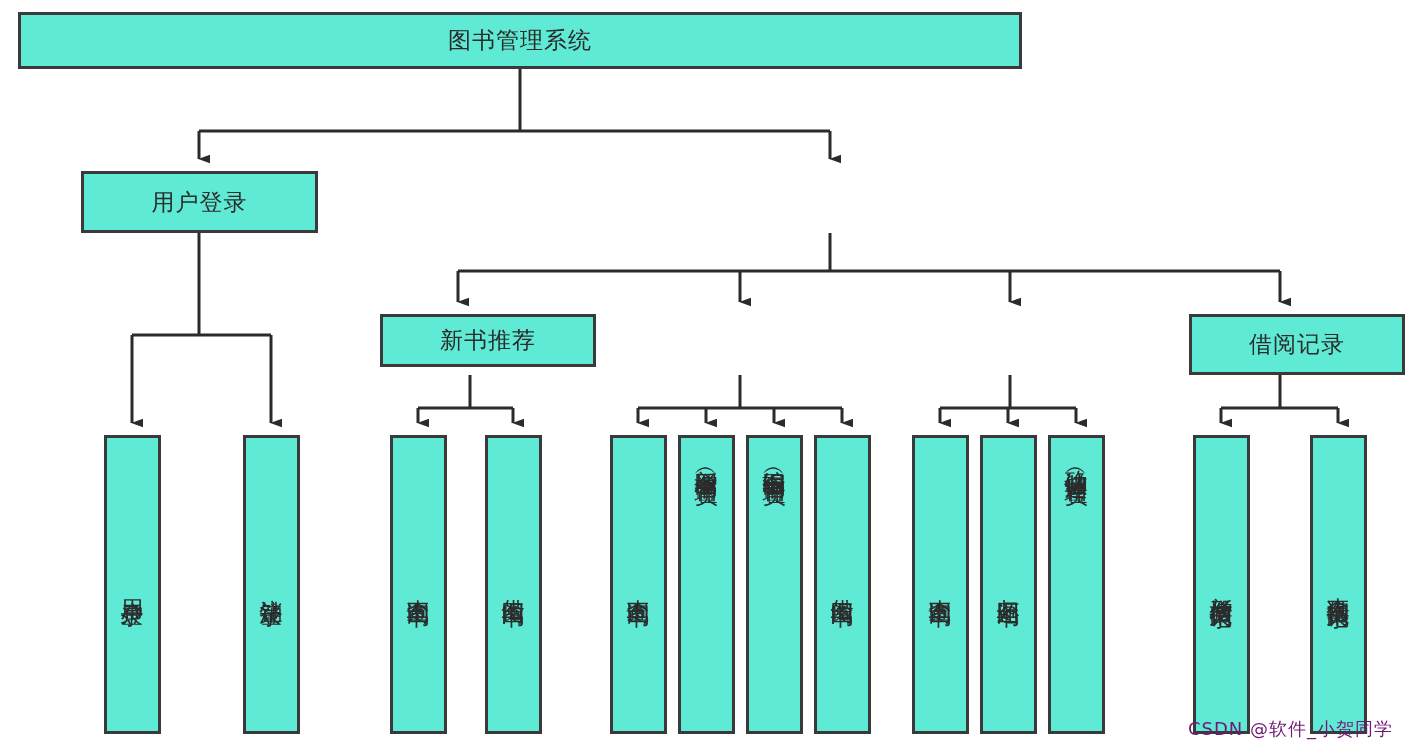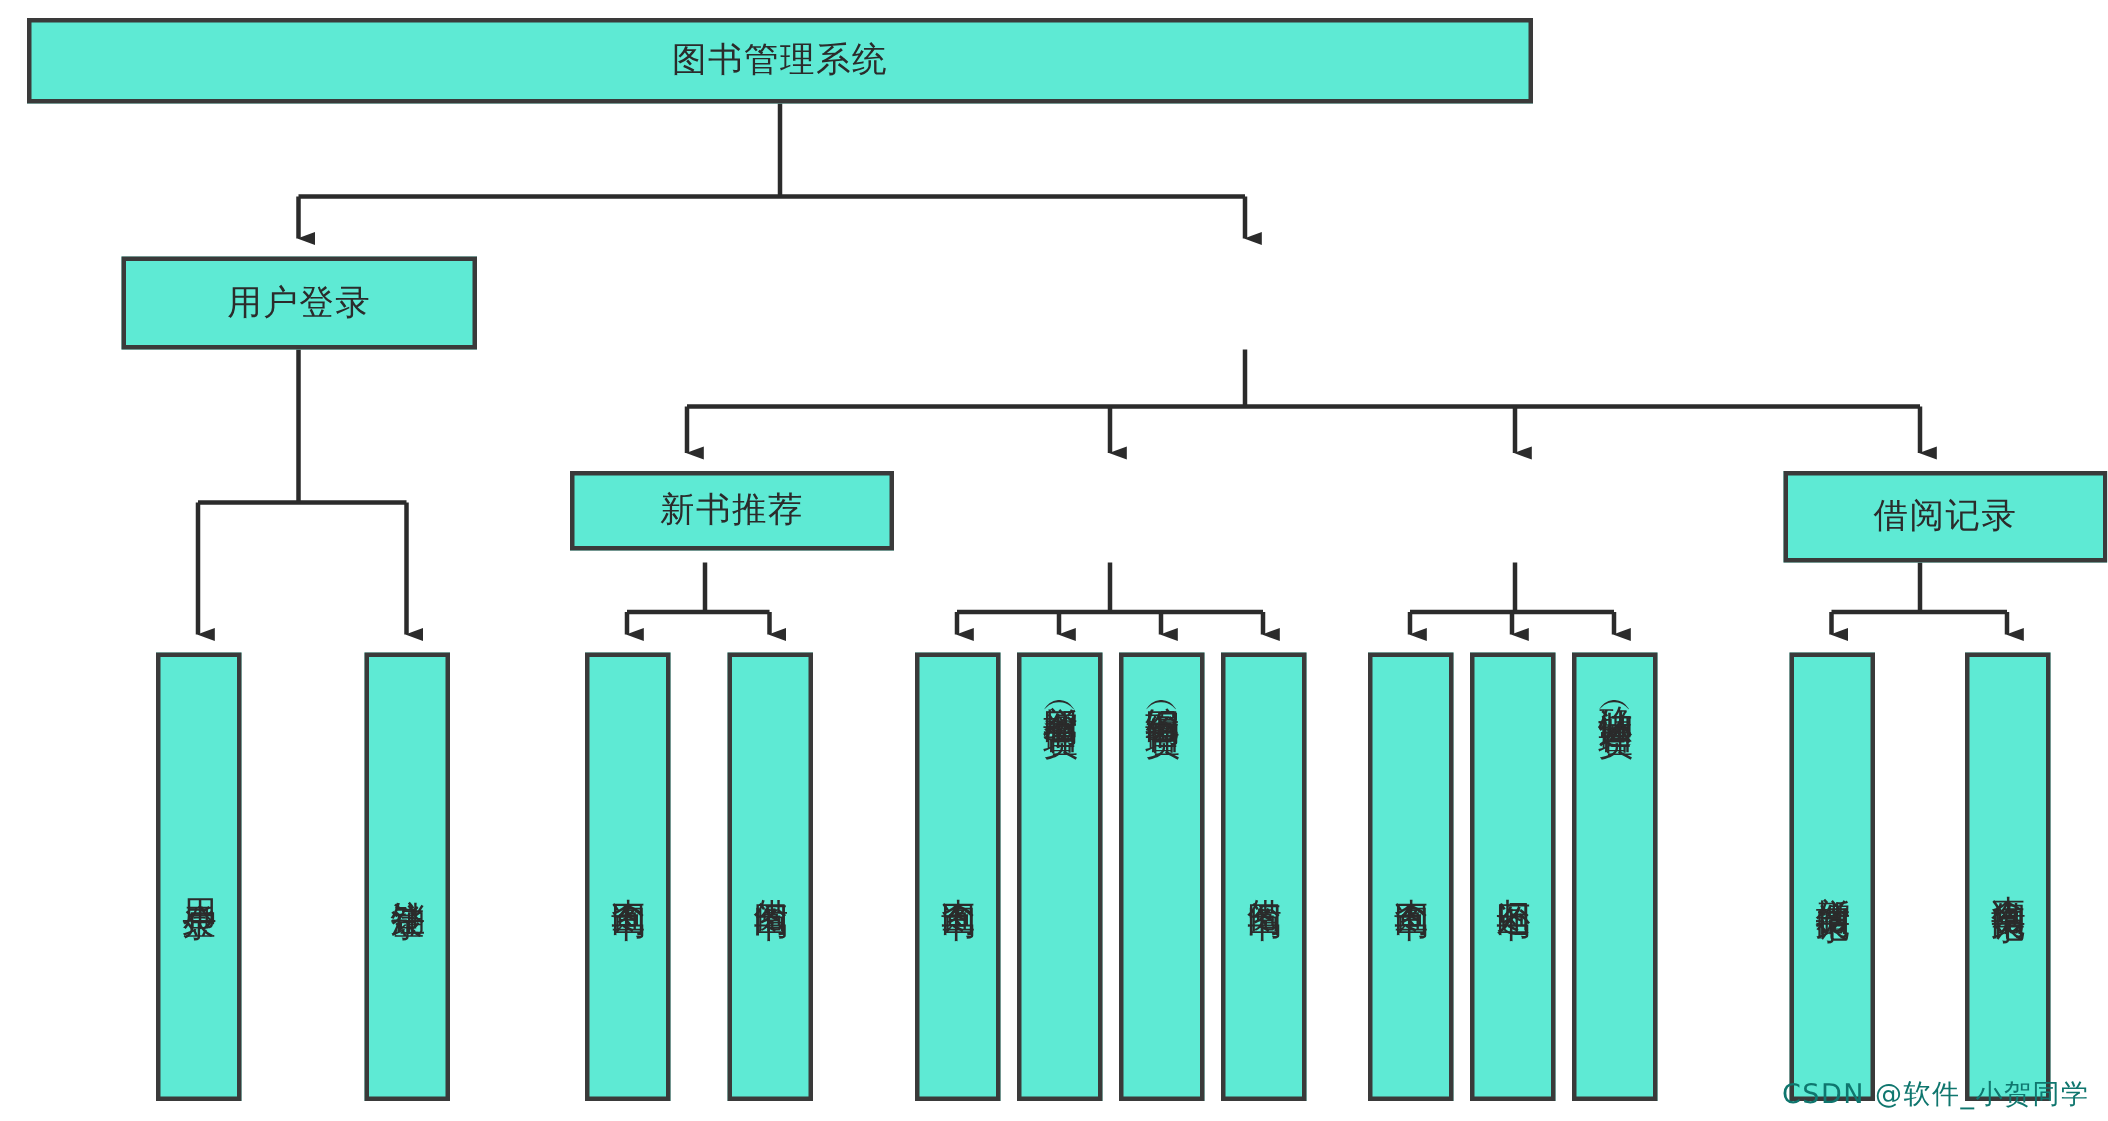--- a/index.html
+++ b/index.html
@@ -37,21 +37,21 @@
   }
   .node.vert.mid{
     align-items:center;
     padding-top:0;
   }
   #watermark{
     position:absolute;
     right:12px;
     bottom:6px;
     font-size:18px;
-    color:#0f766e;
+    color:#701a75;
     letter-spacing:1px;
     white-space:nowrap;
     user-select:none;
   }
 </style>
 </head>
 <body>
 
 <div id="canvas">
 

